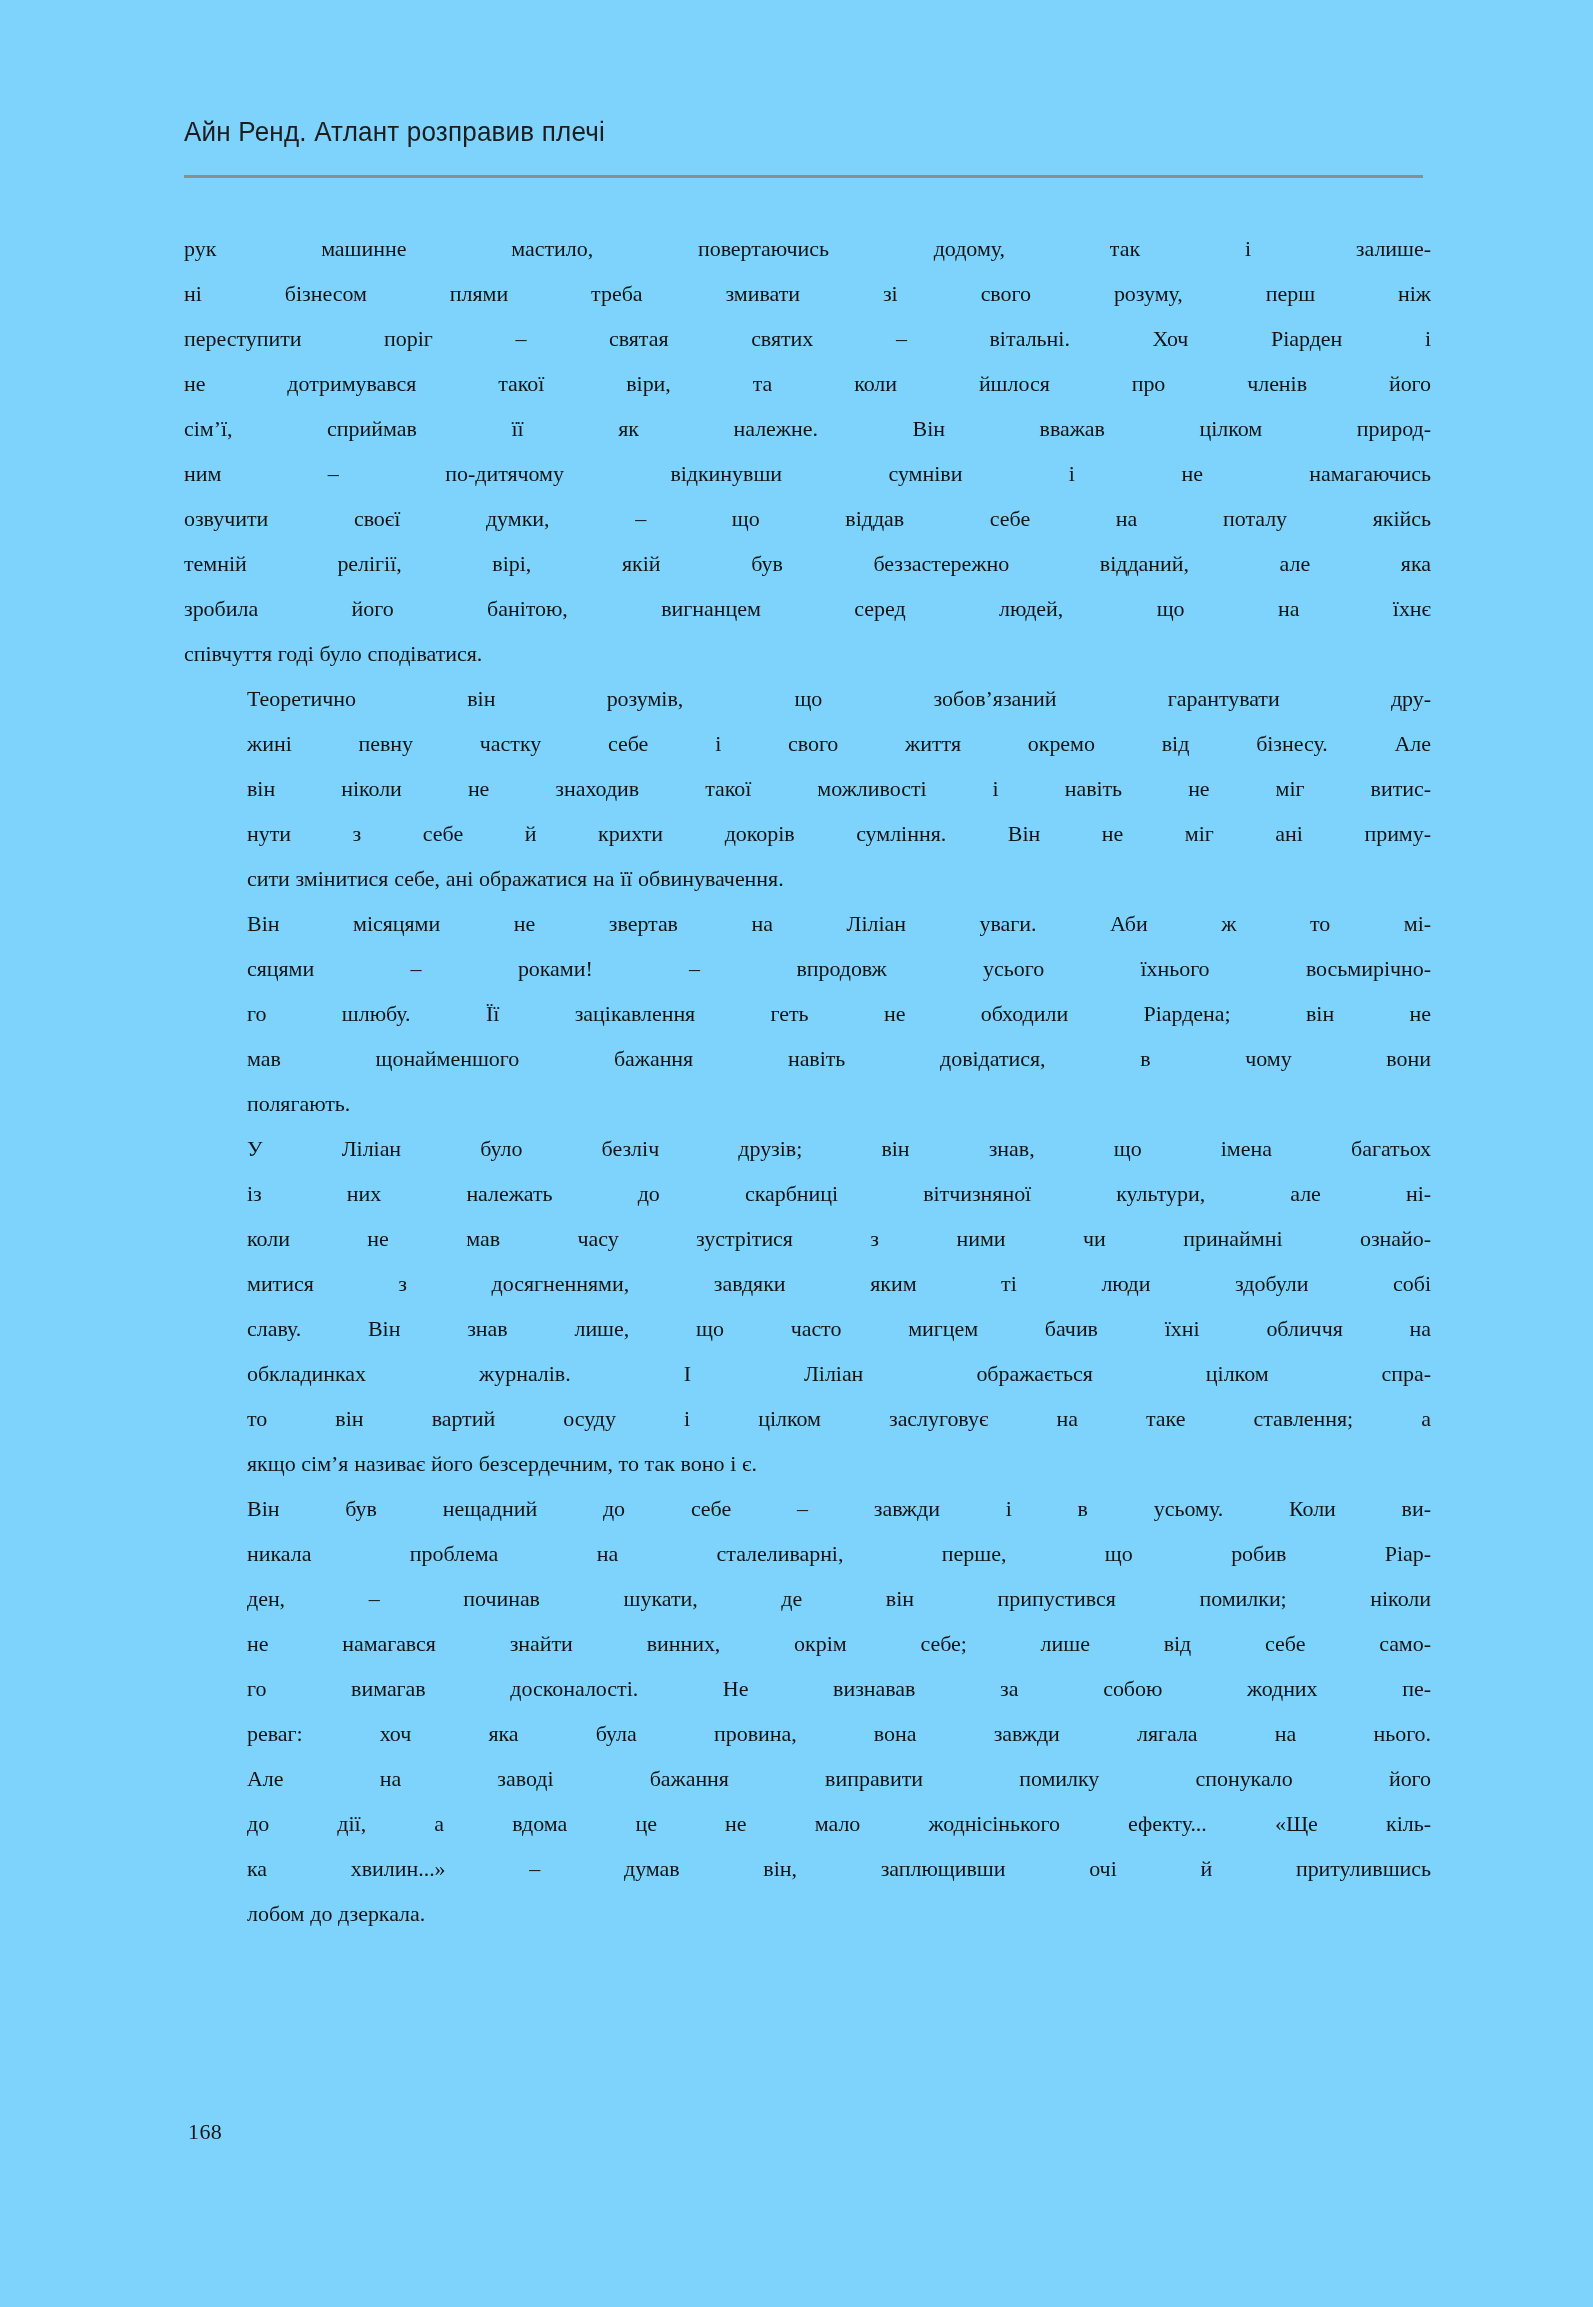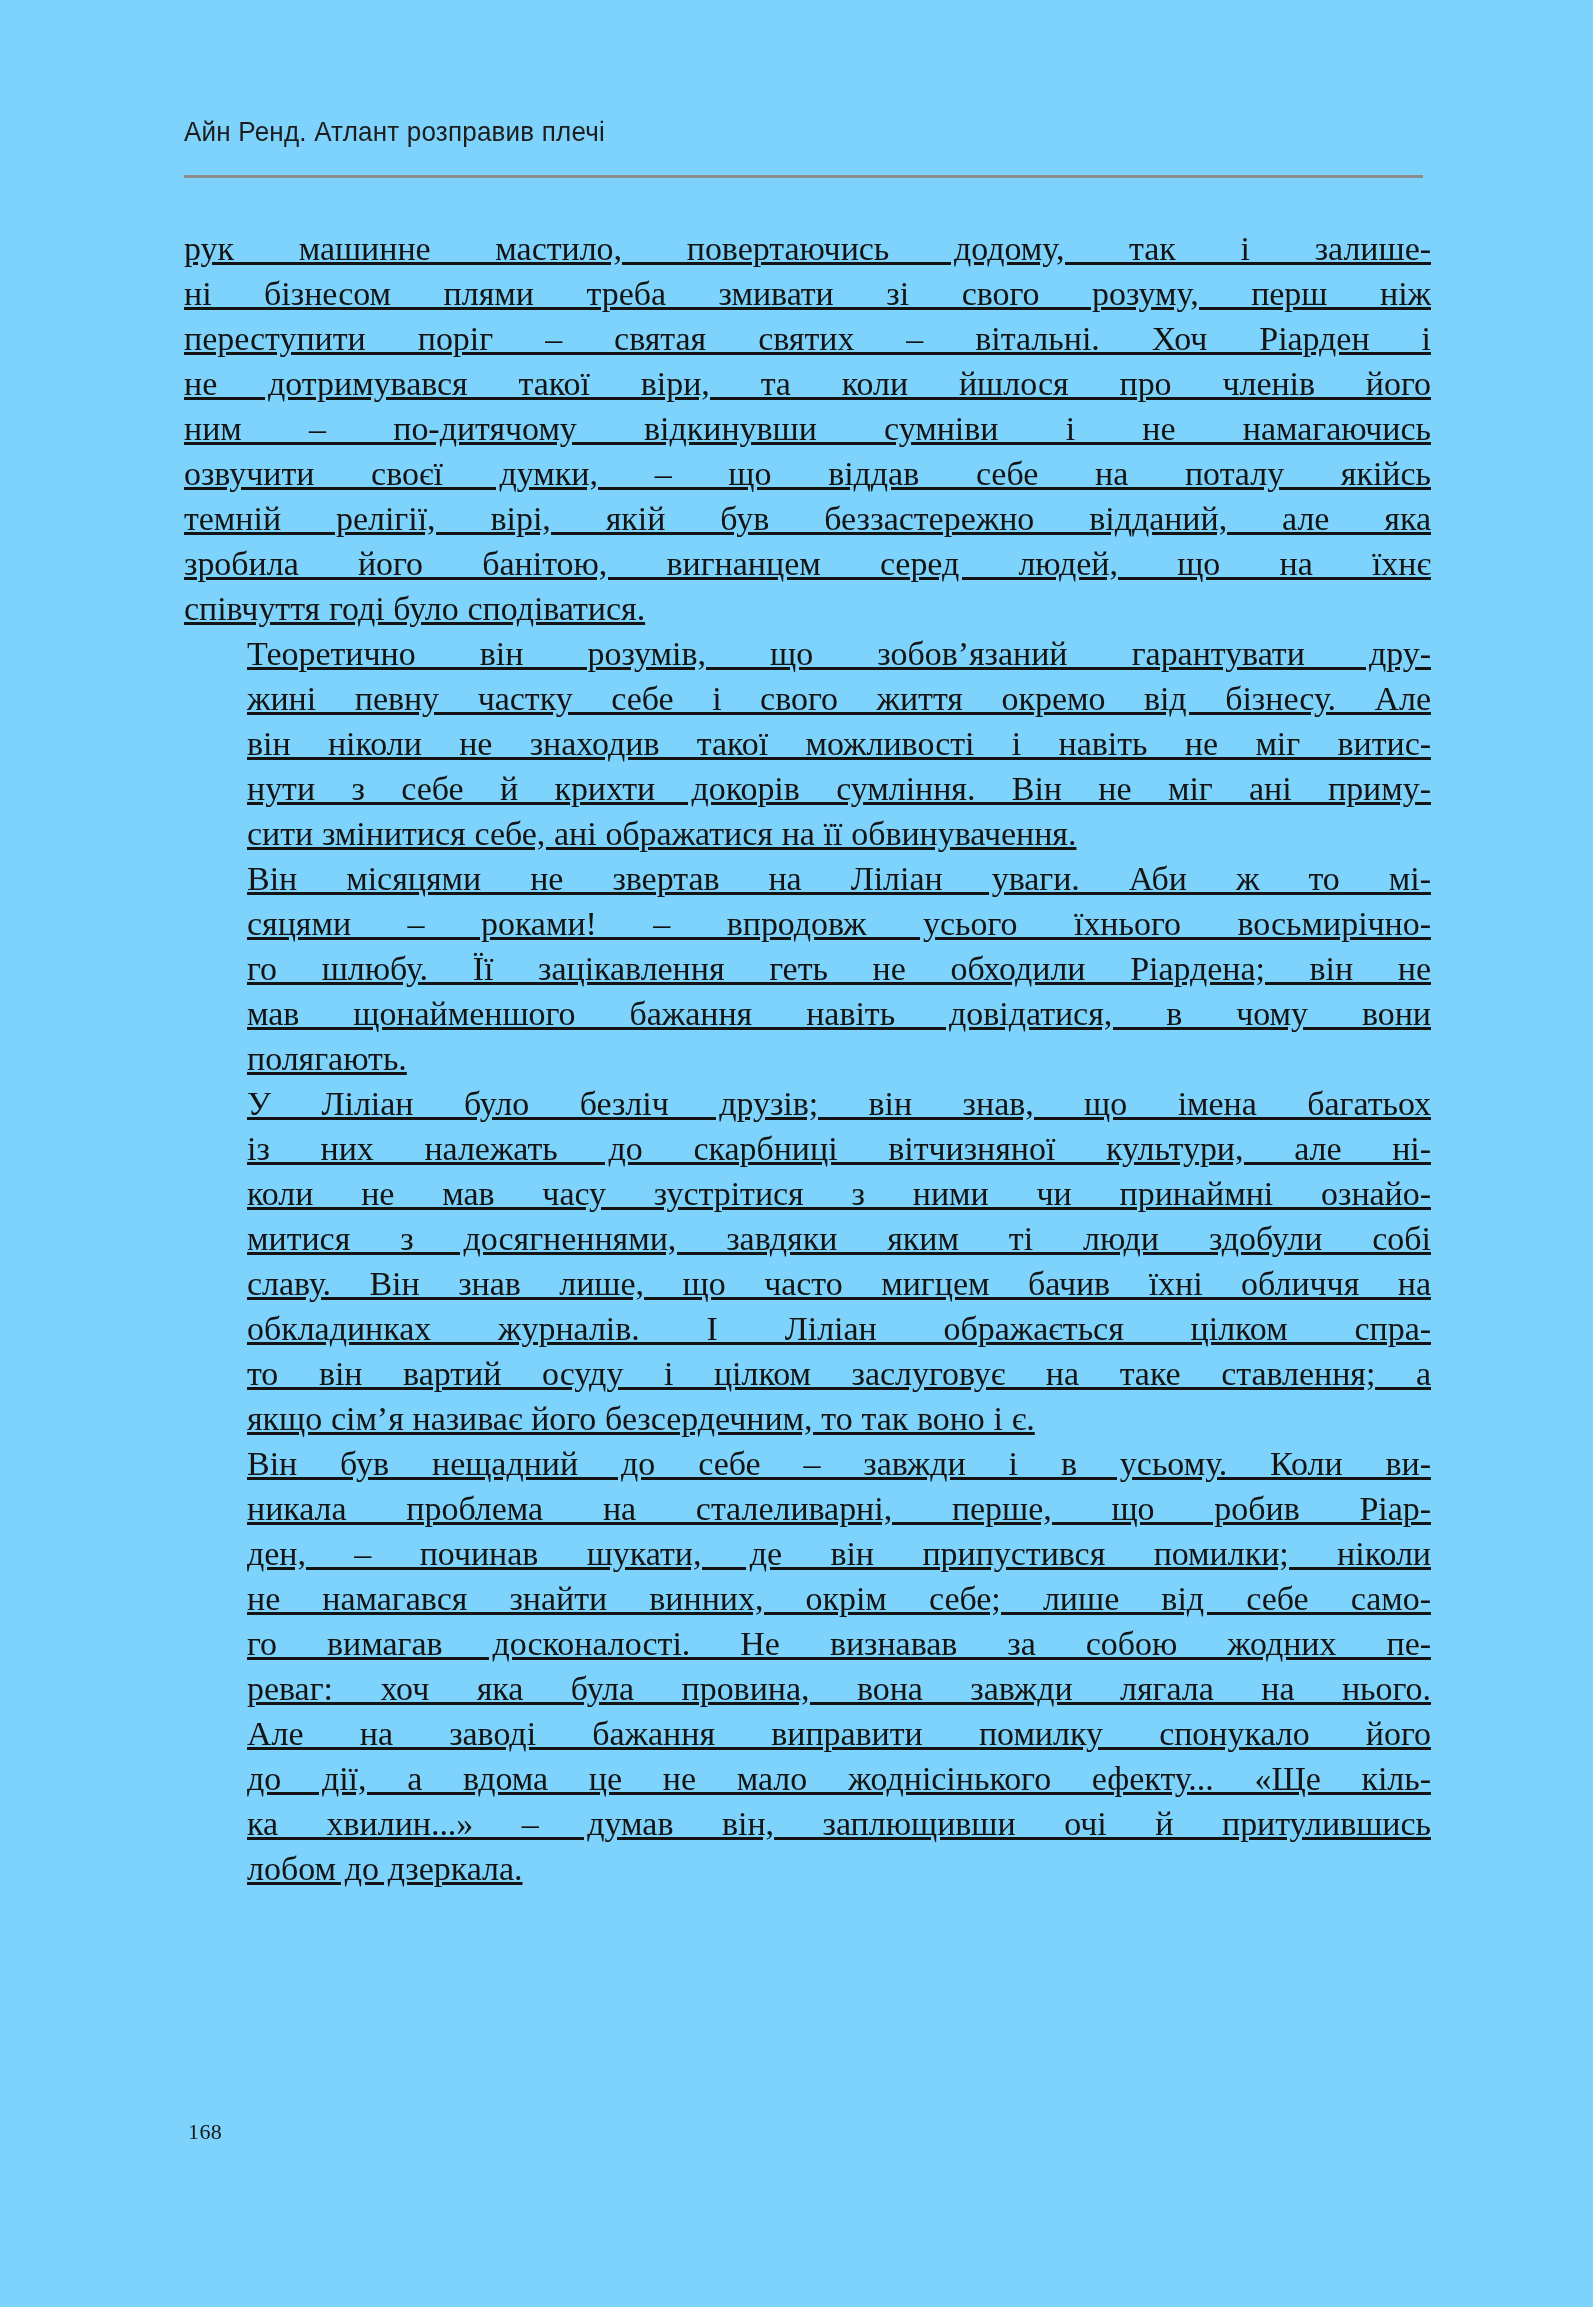--- a/index.html
+++ b/index.html
@@ -52,29 +52,28 @@
   
   .text-column {
     position: absolute;
     left: 184px;
     top: 226px;
     width: 1247px;
   }
 
   .para {
     margin: 0;
-    font-size: 34px;
+    font-size: 22px;
     line-height: 45px;
     text-align: justify;
     text-align-last: left;
     color: #141414;
     letter-spacing: -0.04px;
     word-spacing: 0.3px;
     hyphens: manual;
-    text-decoration: underline;
   }
 
   .para.indent {
     text-indent: 63px;
   }
 
   
   .line {
     display: block;
     text-align: justify;
@@ -107,20 +106,21 @@
   <div class="running-head">Айн Ренд. Атлант розправив плечі</div>
 
   <div class="head-rule"></div>
 
   <div class="text-column">
       <p class="para">
         <span class="line">рук машинне мастило, повертаючись додому, так і залише-</span>
         <span class="line">ні бізнесом плями треба змивати зі свого розуму, перш ніж</span>
         <span class="line">переступити поріг – святая святих – вітальні. Хоч Ріарден і</span>
         <span class="line">не дотримувався такої віри, та коли йшлося про членів його</span>
+        <span class="line">сім’ї, сприймав її як належне. Він вважав цілком природ-</span>
         <span class="line">ним – по-дитячому відкинувши сумніви і не намагаючись</span>
         <span class="line">озвучити своєї думки, – що віддав себе на поталу якійсь</span>
         <span class="line">темній релігії, вірі, якій був беззастережно відданий, але яка</span>
         <span class="line">зробила його банітою, вигнанцем серед людей, що на їхнє</span>
         <span class="line flush">співчуття годі було сподіватися.</span>
       </p>
       <p class="para indent">
         <span class="line indent">Теоретично він розумів, що зобов’язаний гарантувати дру-</span>
         <span class="line">жині певну частку себе і свого життя окремо від бізнесу. Але</span>
         <span class="line">він ніколи не знаходив такої можливості і навіть не міг витис-</span>

